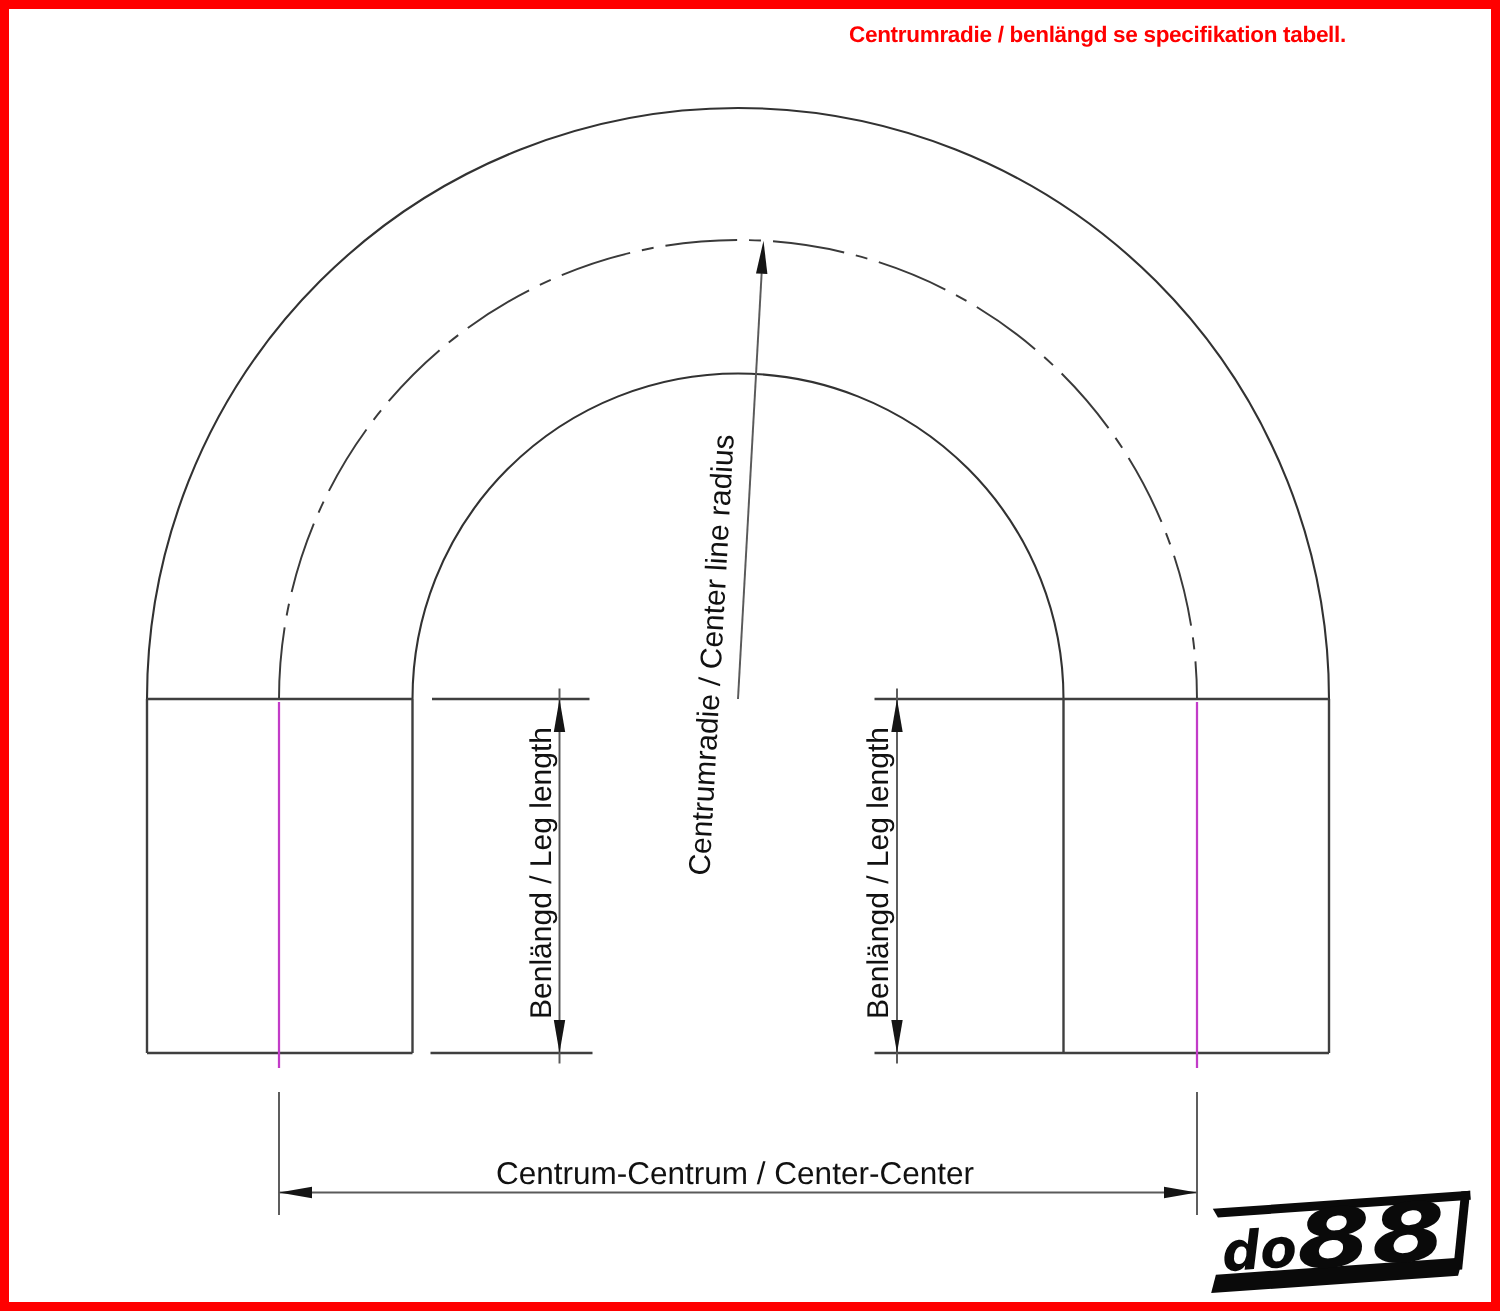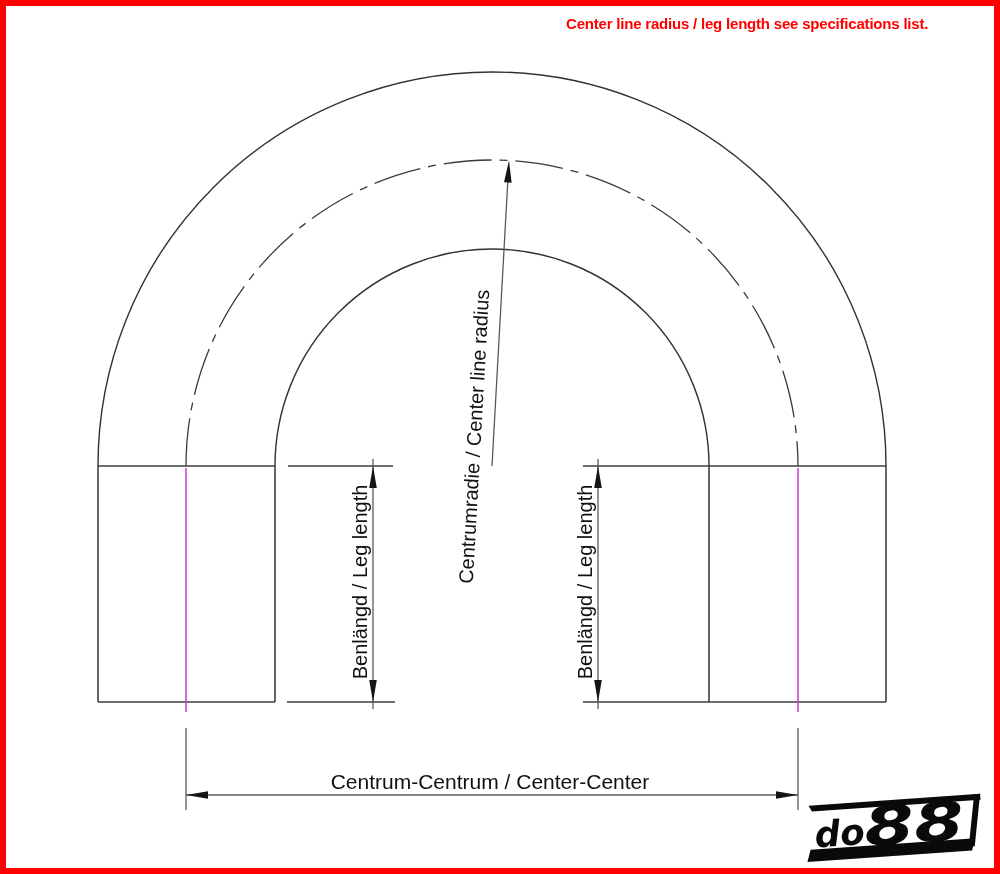--- a/index.html
+++ b/index.html
@@ -37,21 +37,21 @@
   .dimtext-big{fill:#111;font-size:21px;font-family:"Liberation Sans",sans-serif;}
   .logo{fill:#0a0a0a;}
   .logo-text{fill:#0a0a0a;font-family:"DejaVu Sans",sans-serif;font-weight:bold;font-style:italic;}
 </style>
 </head>
 <body>
 
 <div id="canvas">
 
   <div id="note">
-    <div>Center line radius / leg length see specifications list.</div>
+    <div>Centrumradie / benlängd se specifikation tabell.</div>
   </div>
 
   <svg width="1000" height="874" viewBox="0 0 1000 874">
 
     <path class="arc" d="M 98 466 A 394 394 0 0 1 886 466"></path>
     <path class="arc" d="M 275 466 A 217 217 0 0 1 709 466"></path>
     <path class="cl-arc" d="M 186 466 A 306 306 0 0 1 798 466"></path>
 
     <line class="struct" x1="98" y1="466" x2="98" y2="702"></line>
     <line class="struct" x1="275" y1="466" x2="275" y2="702"></line>

